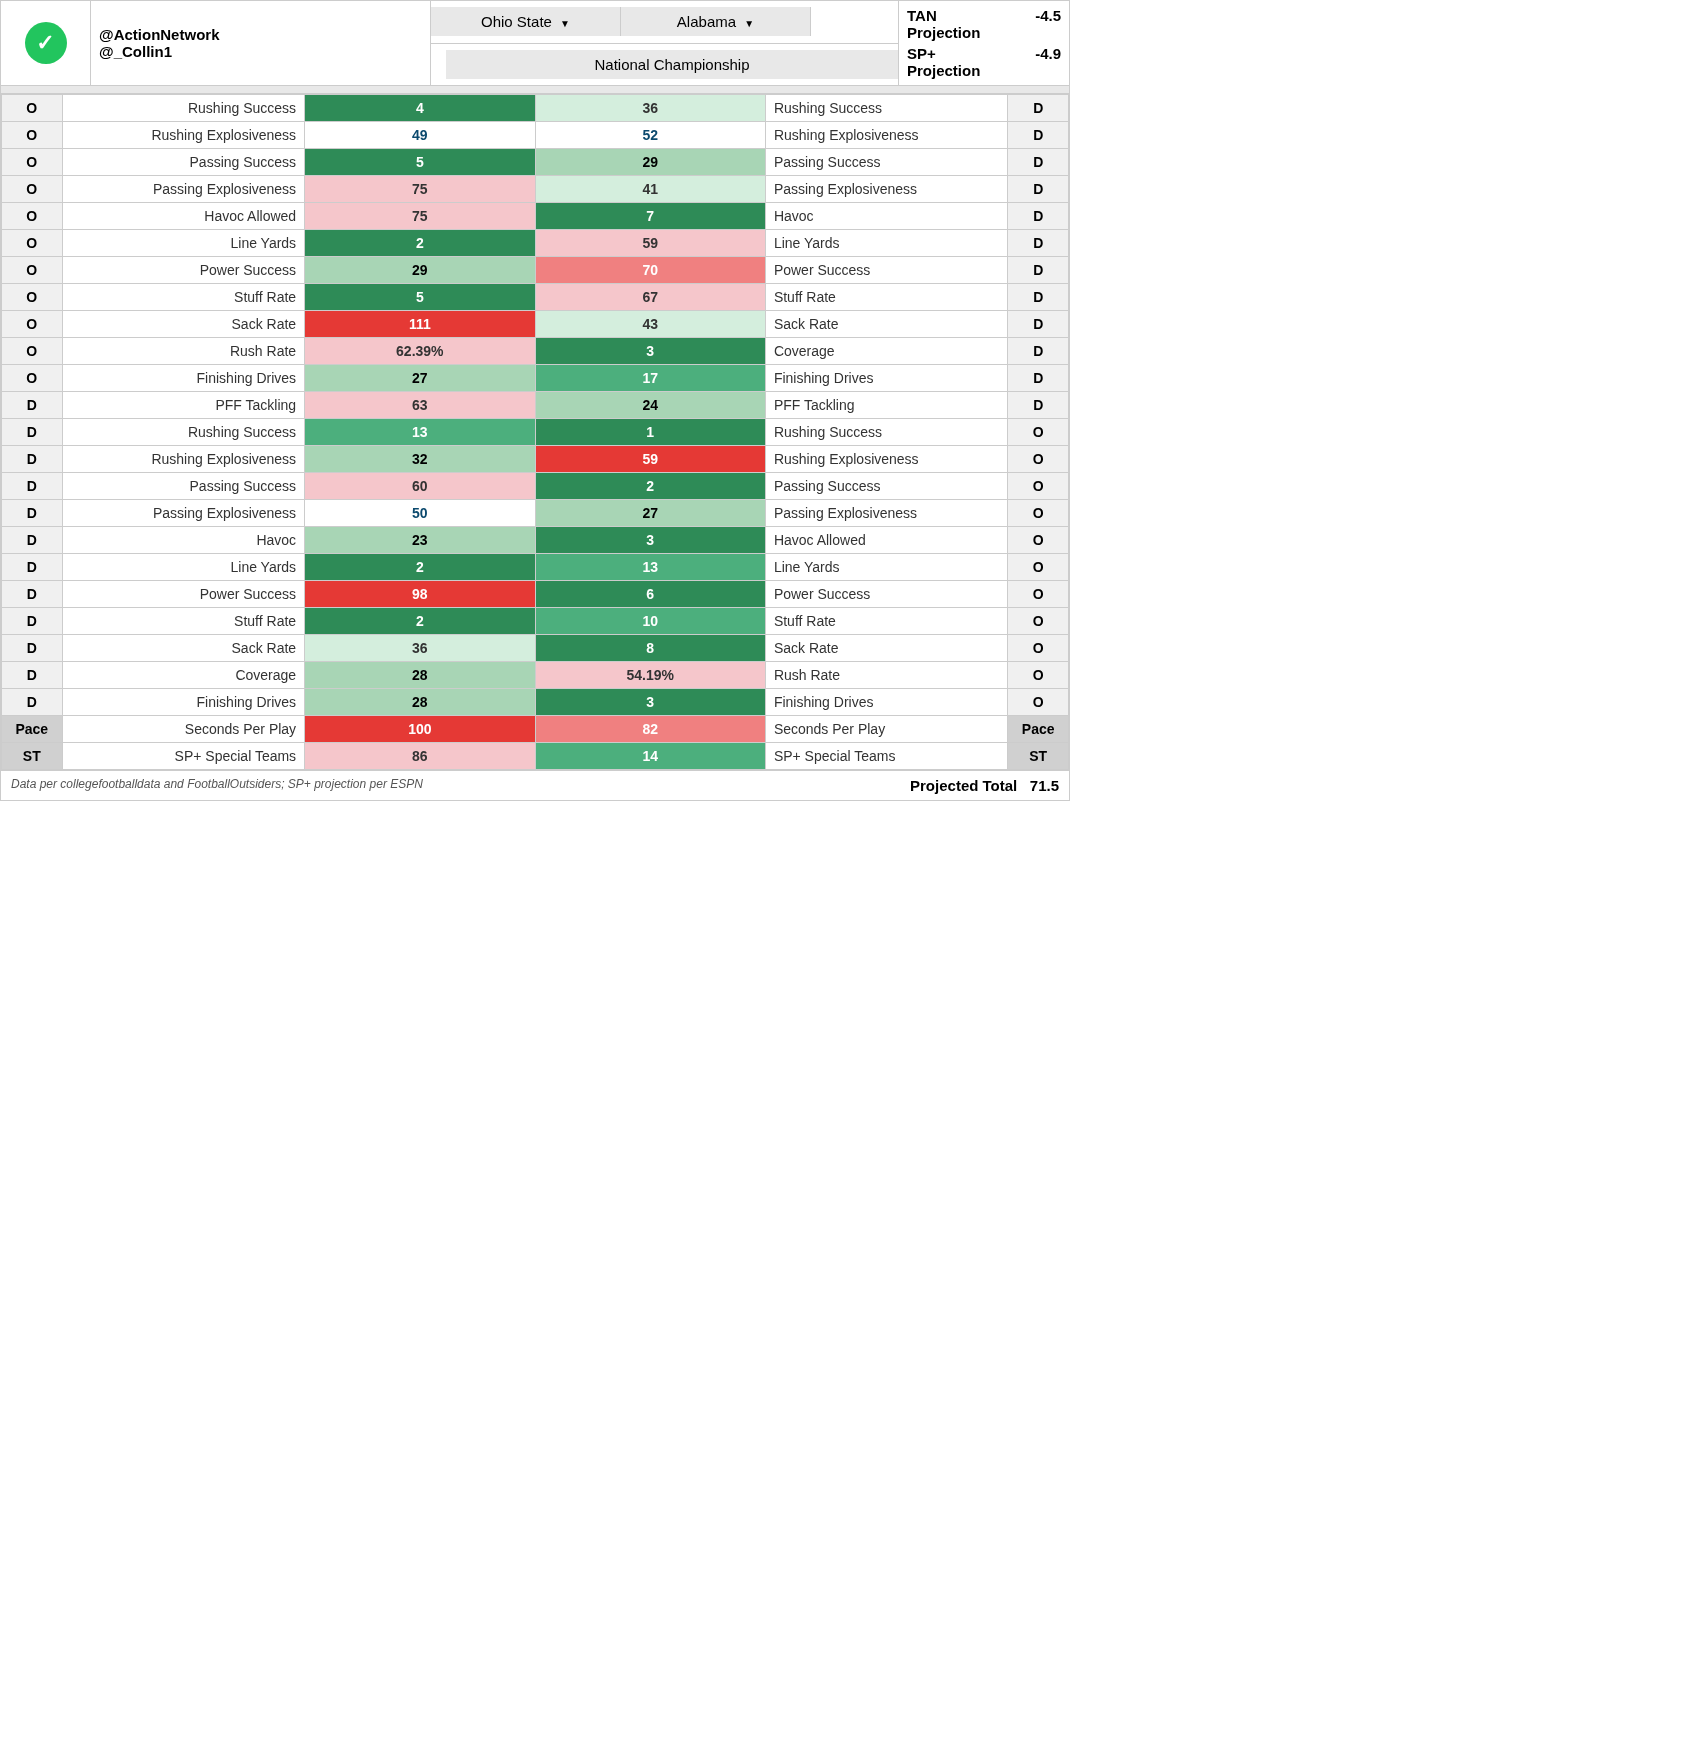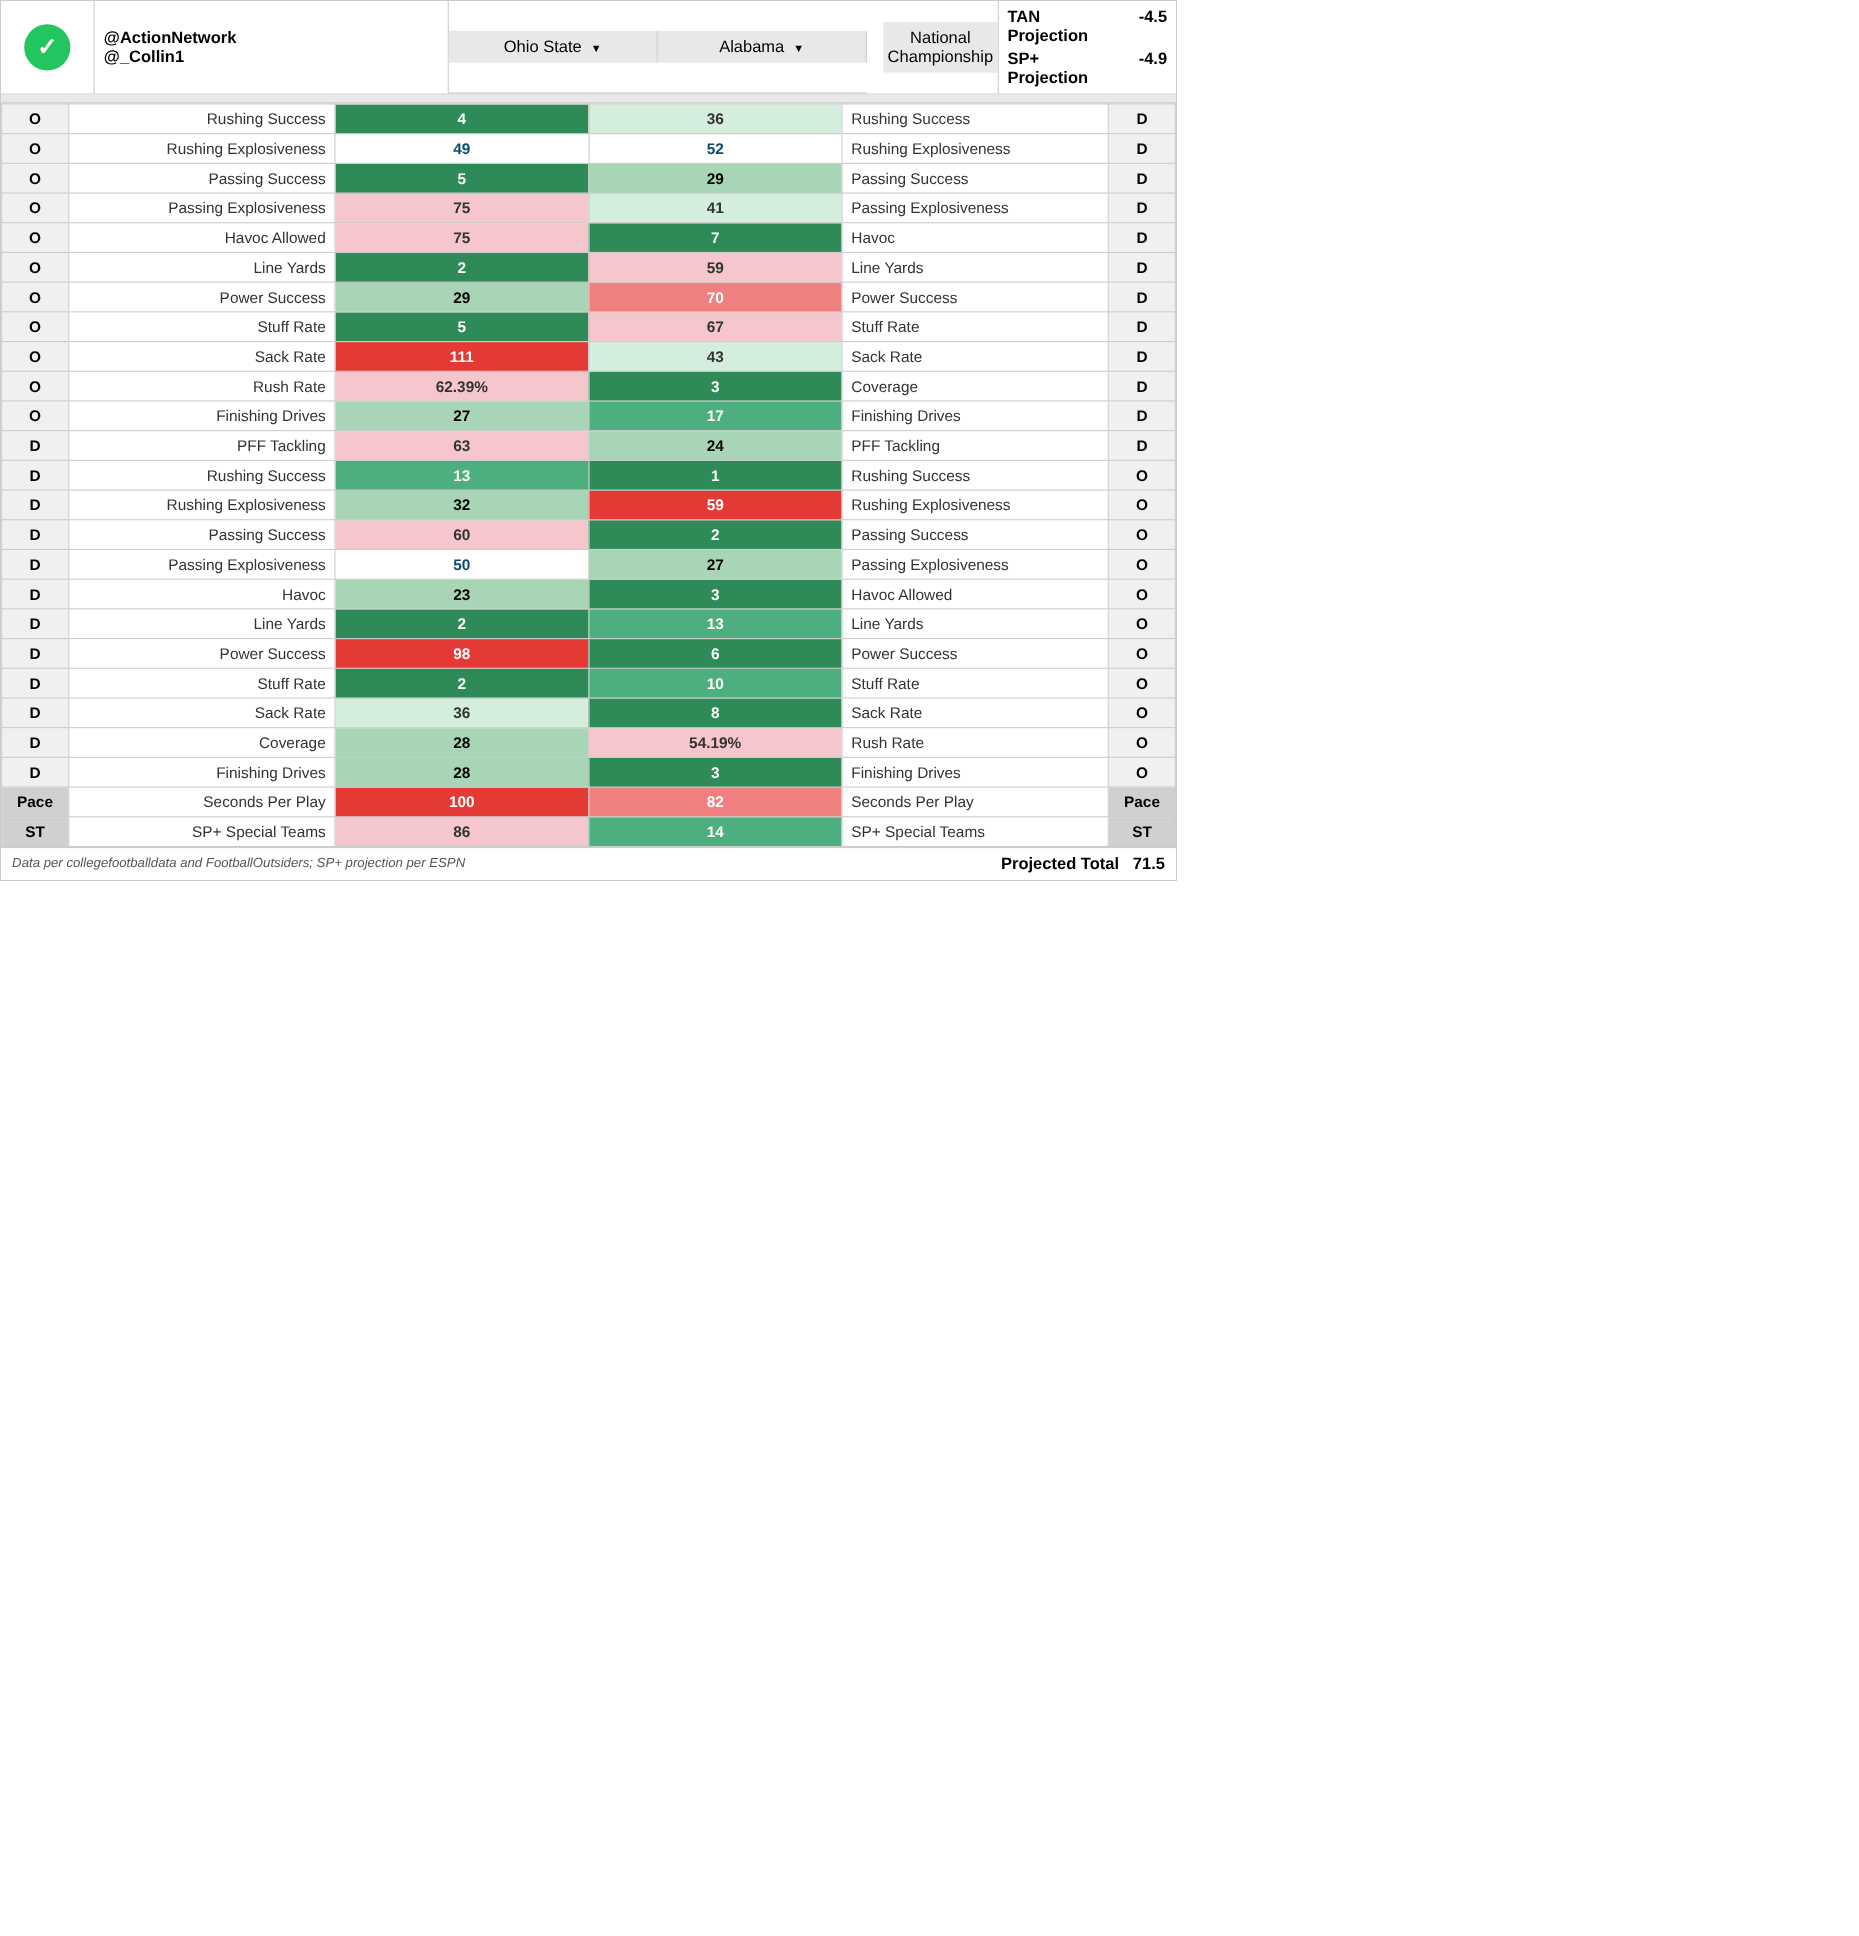--- a/index.html
+++ b/index.html
@@ -48,21 +48,21 @@
       width: 340px;
       padding: 4px 8px;
       border-right: 1px solid #ccc;
     }
     .header-names .username {
       font-weight: bold;
       font-size: 15px;
     }
     .header-teams {
       display: flex;
-      flex-direction: row;
+      flex-direction: column;
       flex: 1;
       border-right: 1px solid #ccc;
     }
     .team-row {
       display: flex;
       align-items: center;
       flex: 1;
       border-bottom: 1px solid #ccc;
     }
     .team-row:last-child {

